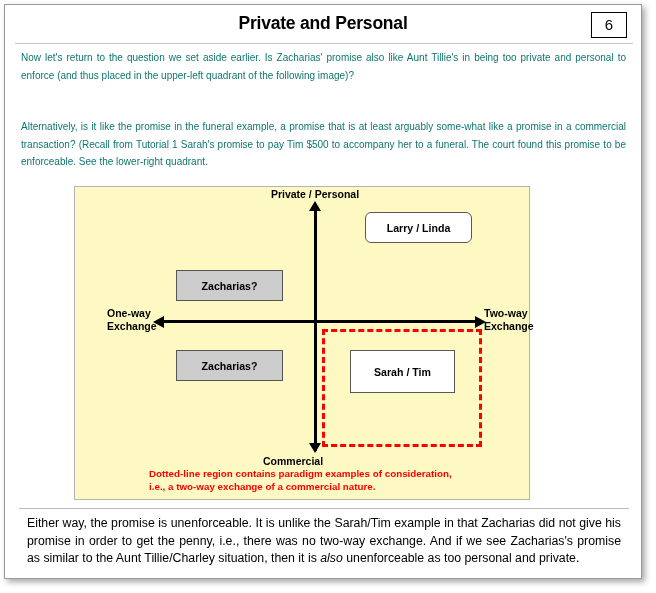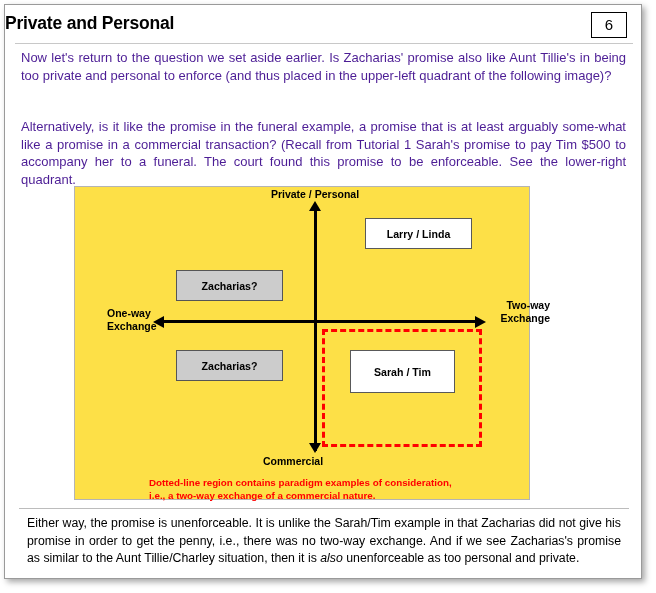--- a/index.html
+++ b/index.html
@@ -34,21 +34,21 @@
     left: 0;
     top: 0;
     width: 100%;
     height: 38px;
   }
   #page-title {
     position: absolute;
     left: 0;
     top: 8px;
     width: 100%;
-    text-align: left;
+    text-align: center;
     font-size: 17.5px;
     font-weight: bold;
     color: #000000;
     letter-spacing: -0.2px;
   }
   #page-number-box {
     position: absolute;
     right: 14px;
     top: 7px;
     width: 36px;
@@ -66,22 +66,22 @@
     left: 10px;
     top: 38px;
     width: 618px;
     height: 1px;
     background: #c8c8c8;
   }
 
   
   .para {
     position: absolute;
-    color: #4c1d95;
-    font-size: 13px;
+    color: #0f766e;
+    font-size: 10px;
     line-height: 17.6px;
     text-align: justify;
     -webkit-text-size-adjust: none;
   }
   #para-1 { left: 16px; top: 44px;  width: 605px; }
   #para-2 { left: 16px; top: 113px; width: 605px; }
 
   
   #bottom-panel {
     position: absolute;
@@ -104,21 +104,21 @@
   }
   .ital { font-style: italic; }
 
   
   #diagram-frame {
     position: absolute;
     left: 69px;
     top: 181px;
     width: 456px;
     height: 314px;
-    background: #fde047;
+    background: #fef9c3;
     border: 1px solid #b4b4b4;
     box-sizing: border-box;
   }
   #diagram-inner {
     position: absolute;
     left: 0; top: 0;
     width: 100%;
     height: 100%;
   }
 
@@ -181,41 +181,41 @@
     position: absolute;
     font-size: 10.5px;
     font-weight: bold;
     color: #000000;
     line-height: 12.5px;
     white-space: nowrap;
   }
   #label-private   { left: 186px; top: 1px;  width: 108px; text-align: center; }
   #label-commercial{ left: 188px; top: 268px; width: 92px;  text-align: left; }
   #label-oneway    { left: 32px;  top: 120px; width: 66px;  text-align: left; }
-  #label-twoway    { left: 409px; top: 112px; width: 66px;  text-align: right; }
+  #label-twoway    { left: 409px; top: 120px; width: 66px;  text-align: left; }
 
   
   .ebox {
     position: absolute;
     border: 1.4px solid #595959;
     background: #ffffff;
     box-sizing: border-box;
     font-size: 10.6px;
     font-weight: bold;
     color: #000000;
     display: flex;
     align-items: center;
     justify-content: center;
     text-align: center;
     white-space: nowrap;
   }
   .ebox.gray { background: #cccccc; border-color: #555555; margin-left: 14px; }
 
   #box-tillie  { left: 82px;  top: 24px;  width: 110px; height: 31px; }
-  #box-larry   { left: 290px; top: 31px;  width: 107px; height: 31px; }
+  #box-larry   { left: 290px; top: 25px;  width: 107px; height: 31px; border-radius: 6px; }
   #box-zach-1  { left: 87px;  top: 83px;  width: 107px; height: 31px; }
   #box-zach-2  { left: 87px;  top: 163px; width: 107px; height: 31px; }
   #box-sarah   { left: 275px; top: 163px; width: 105px; height: 43px; }
   #box-cyber   { left: 257px; top: 216px; width: 145px; height: 26px; font-size: 9.6px; }
 
   
   #dashed-region {
     position: absolute;
     left: 247px;
     top: 142px;
@@ -229,21 +229,20 @@
   
   #red-caption {
     position: absolute;
     left: 74px;
     top: 281px;
     width: 320px;
     font-size: 9.8px;
     font-weight: bold;
     line-height: 12.5px;
     color: #ff0000;
-    margin-top: 9px;
   }
 </style>
 </head>
 <body>
 
 <div id="slide-page">
 
   <div id="slide-header">
     <div id="page-title">Private and Personal</div>
     <div id="page-number-box">6</div>

